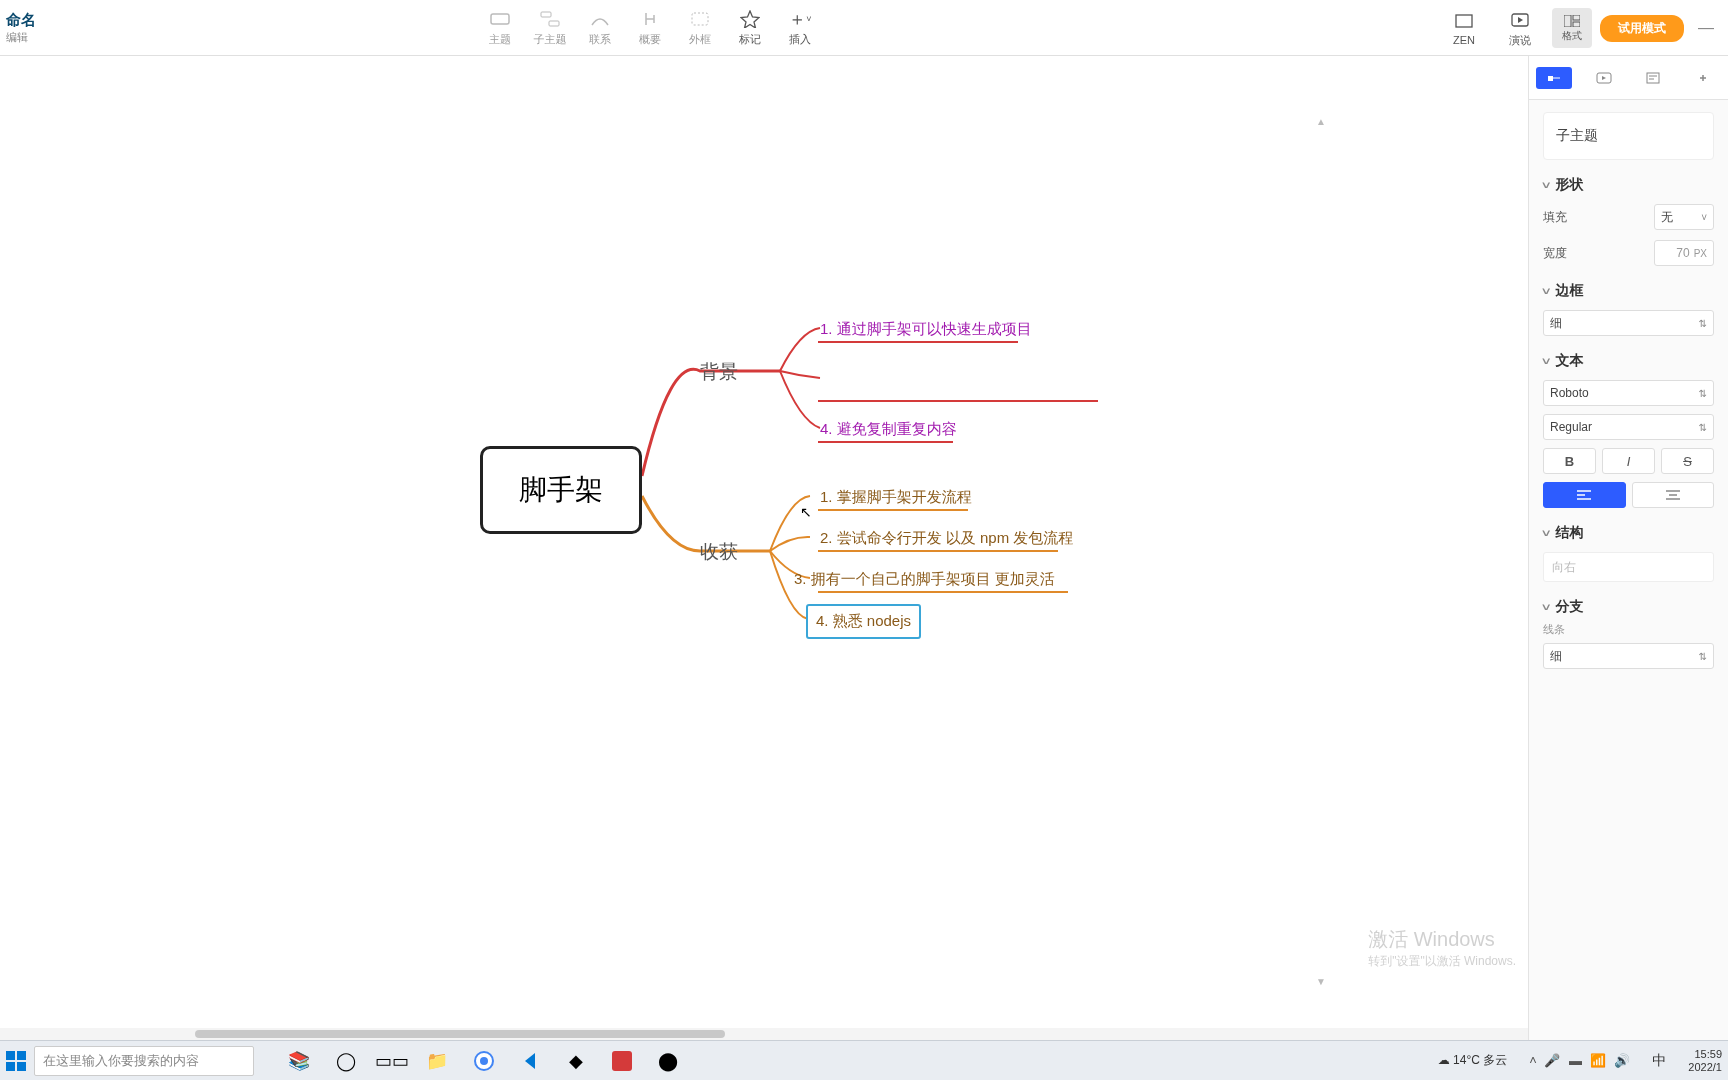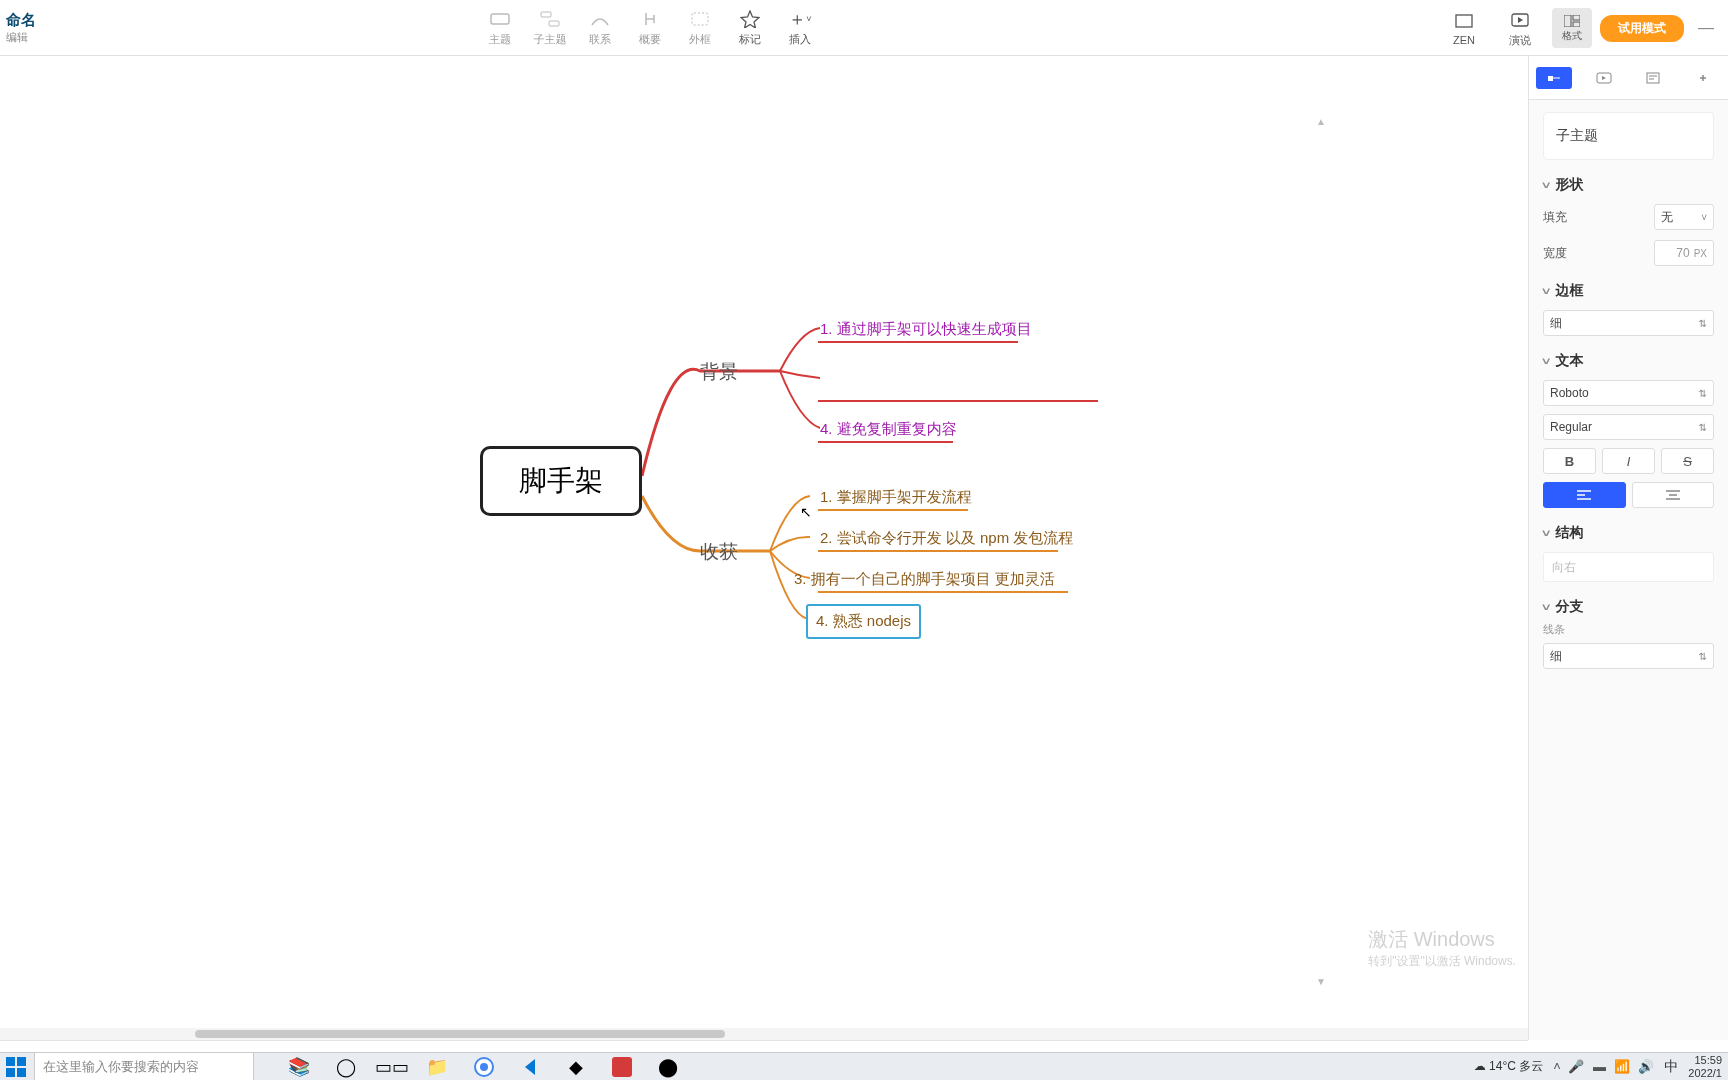--- a/index.html
+++ b/index.html
@@ -48,21 +48,21 @@
   position:absolute; top:56px; left:0; right:0; bottom:40px;
   display:flex;
 }
 .canvas-wrap { flex:1; position:relative; background:#fff; overflow:hidden; }
 .canvas { position:absolute; inset:0; }
 .canvas svg { position:absolute; top:0; left:0; }
 
 
 .root-node {
   position:absolute; left:480px; top:390px;
-  width:162px; height:70px;
+  width:162px; height:88px;
   border:3px solid #222; border-radius:10px;
   display:flex; align-items:center; justify-content:center;
   font-size:28px; font-weight:500; background:#fff;
 }
 .branch-label { position:absolute; font-size:19px; color:#555; }
 .leaf {
   position:absolute; font-size:15px; color:#a21caf;
   padding:3px 2px; white-space:nowrap;
 }
 .leaf.gains { color:#8a5a1a; }
@@ -140,38 +140,38 @@
   background:#fff; border-top:1px solid #e3e3e3;
   display:flex; align-items:center; justify-content:flex-end; gap:18px;
   padding:0 16px; font-size:13px; color:#555;
 }
 .status-bar .sep { color:#ddd; }
 .zoom-ctl { display:flex; align-items:center; gap:6px; }
 .updown { display:flex; flex-direction:column; line-height:6px; font-size:8px; color:#888; }
 
 
 .taskbar {
-  position:absolute; left:0; right:0; bottom:0; height:28px;
+  position:absolute; left:0; right:0; bottom:0; height:40px;
   background:#e9edf2; border-top:1px solid #c9cfd6;
   display:flex; align-items:center; padding:0 6px;
   z-index:5;
 }
 .tb-left { display:flex; align-items:center; gap:8px; }
 .start-ico { width:20px; height:20px; }
 .search-box {
   background:#fff; border:1px solid #ccc; border-radius:2px;
   height:30px; width:220px; display:flex; align-items:center; padding:0 8px;
   font-size:13px; color:#888;
 }
 .tb-center { display:flex; align-items:center; gap:2px; margin-left:24px; }
 .tb-app {
   width:44px; height:34px; display:flex; align-items:center; justify-content:center;
   cursor:pointer; border-radius:2px; font-size:18px;
 }
-.tb-right { margin-left:auto; display:flex; align-items:center; gap:10px; font-size:12px; color:#333; }
+.tb-right { margin-left:auto; display:flex; align-items:center; gap:22px; font-size:12px; color:#333; }
 .tray-icons { display:flex; gap:8px; color:#555; font-size:13px; }
 .clock { text-align:right; font-size:11px; line-height:13px; }
 
 .watermark {
   position:absolute; right:12px; bottom:70px;
   font-size:20px; color:rgba(120,120,120,0.35); pointer-events:none;
 }
 .watermark .small { font-size:12px; display:block; }
 
 .vscroll-arrow-top,.vscroll-arrow-bot{

